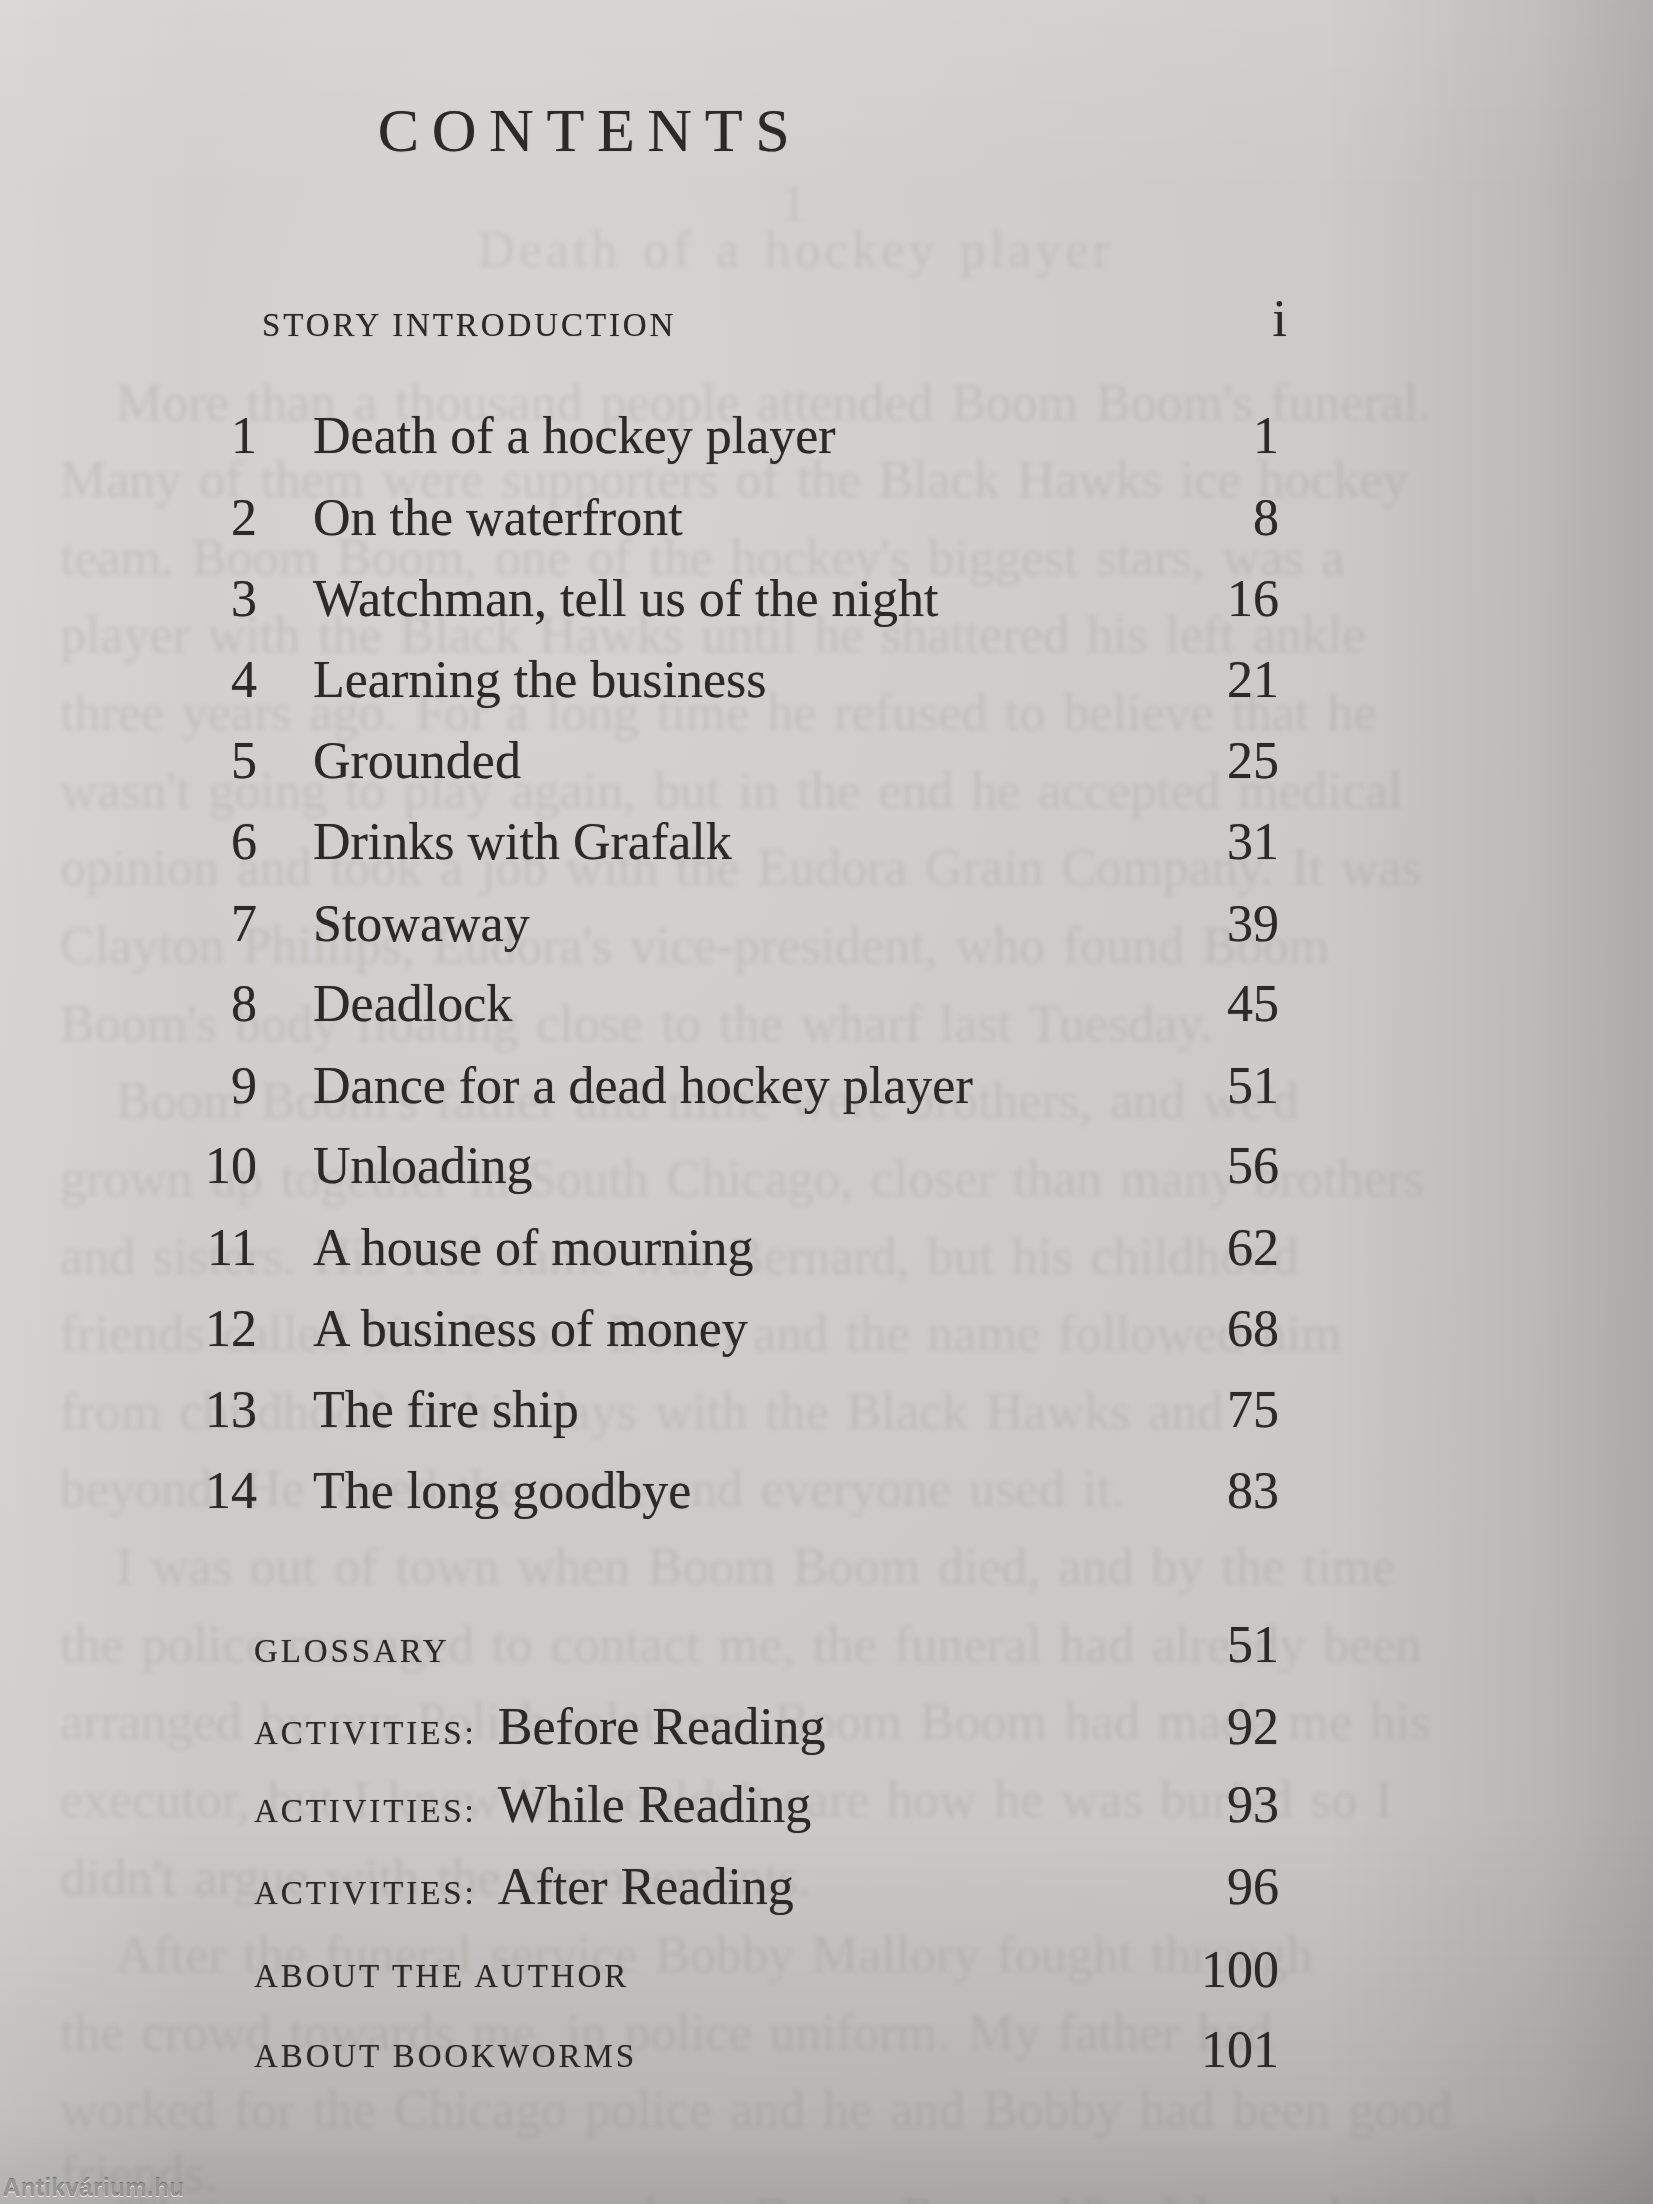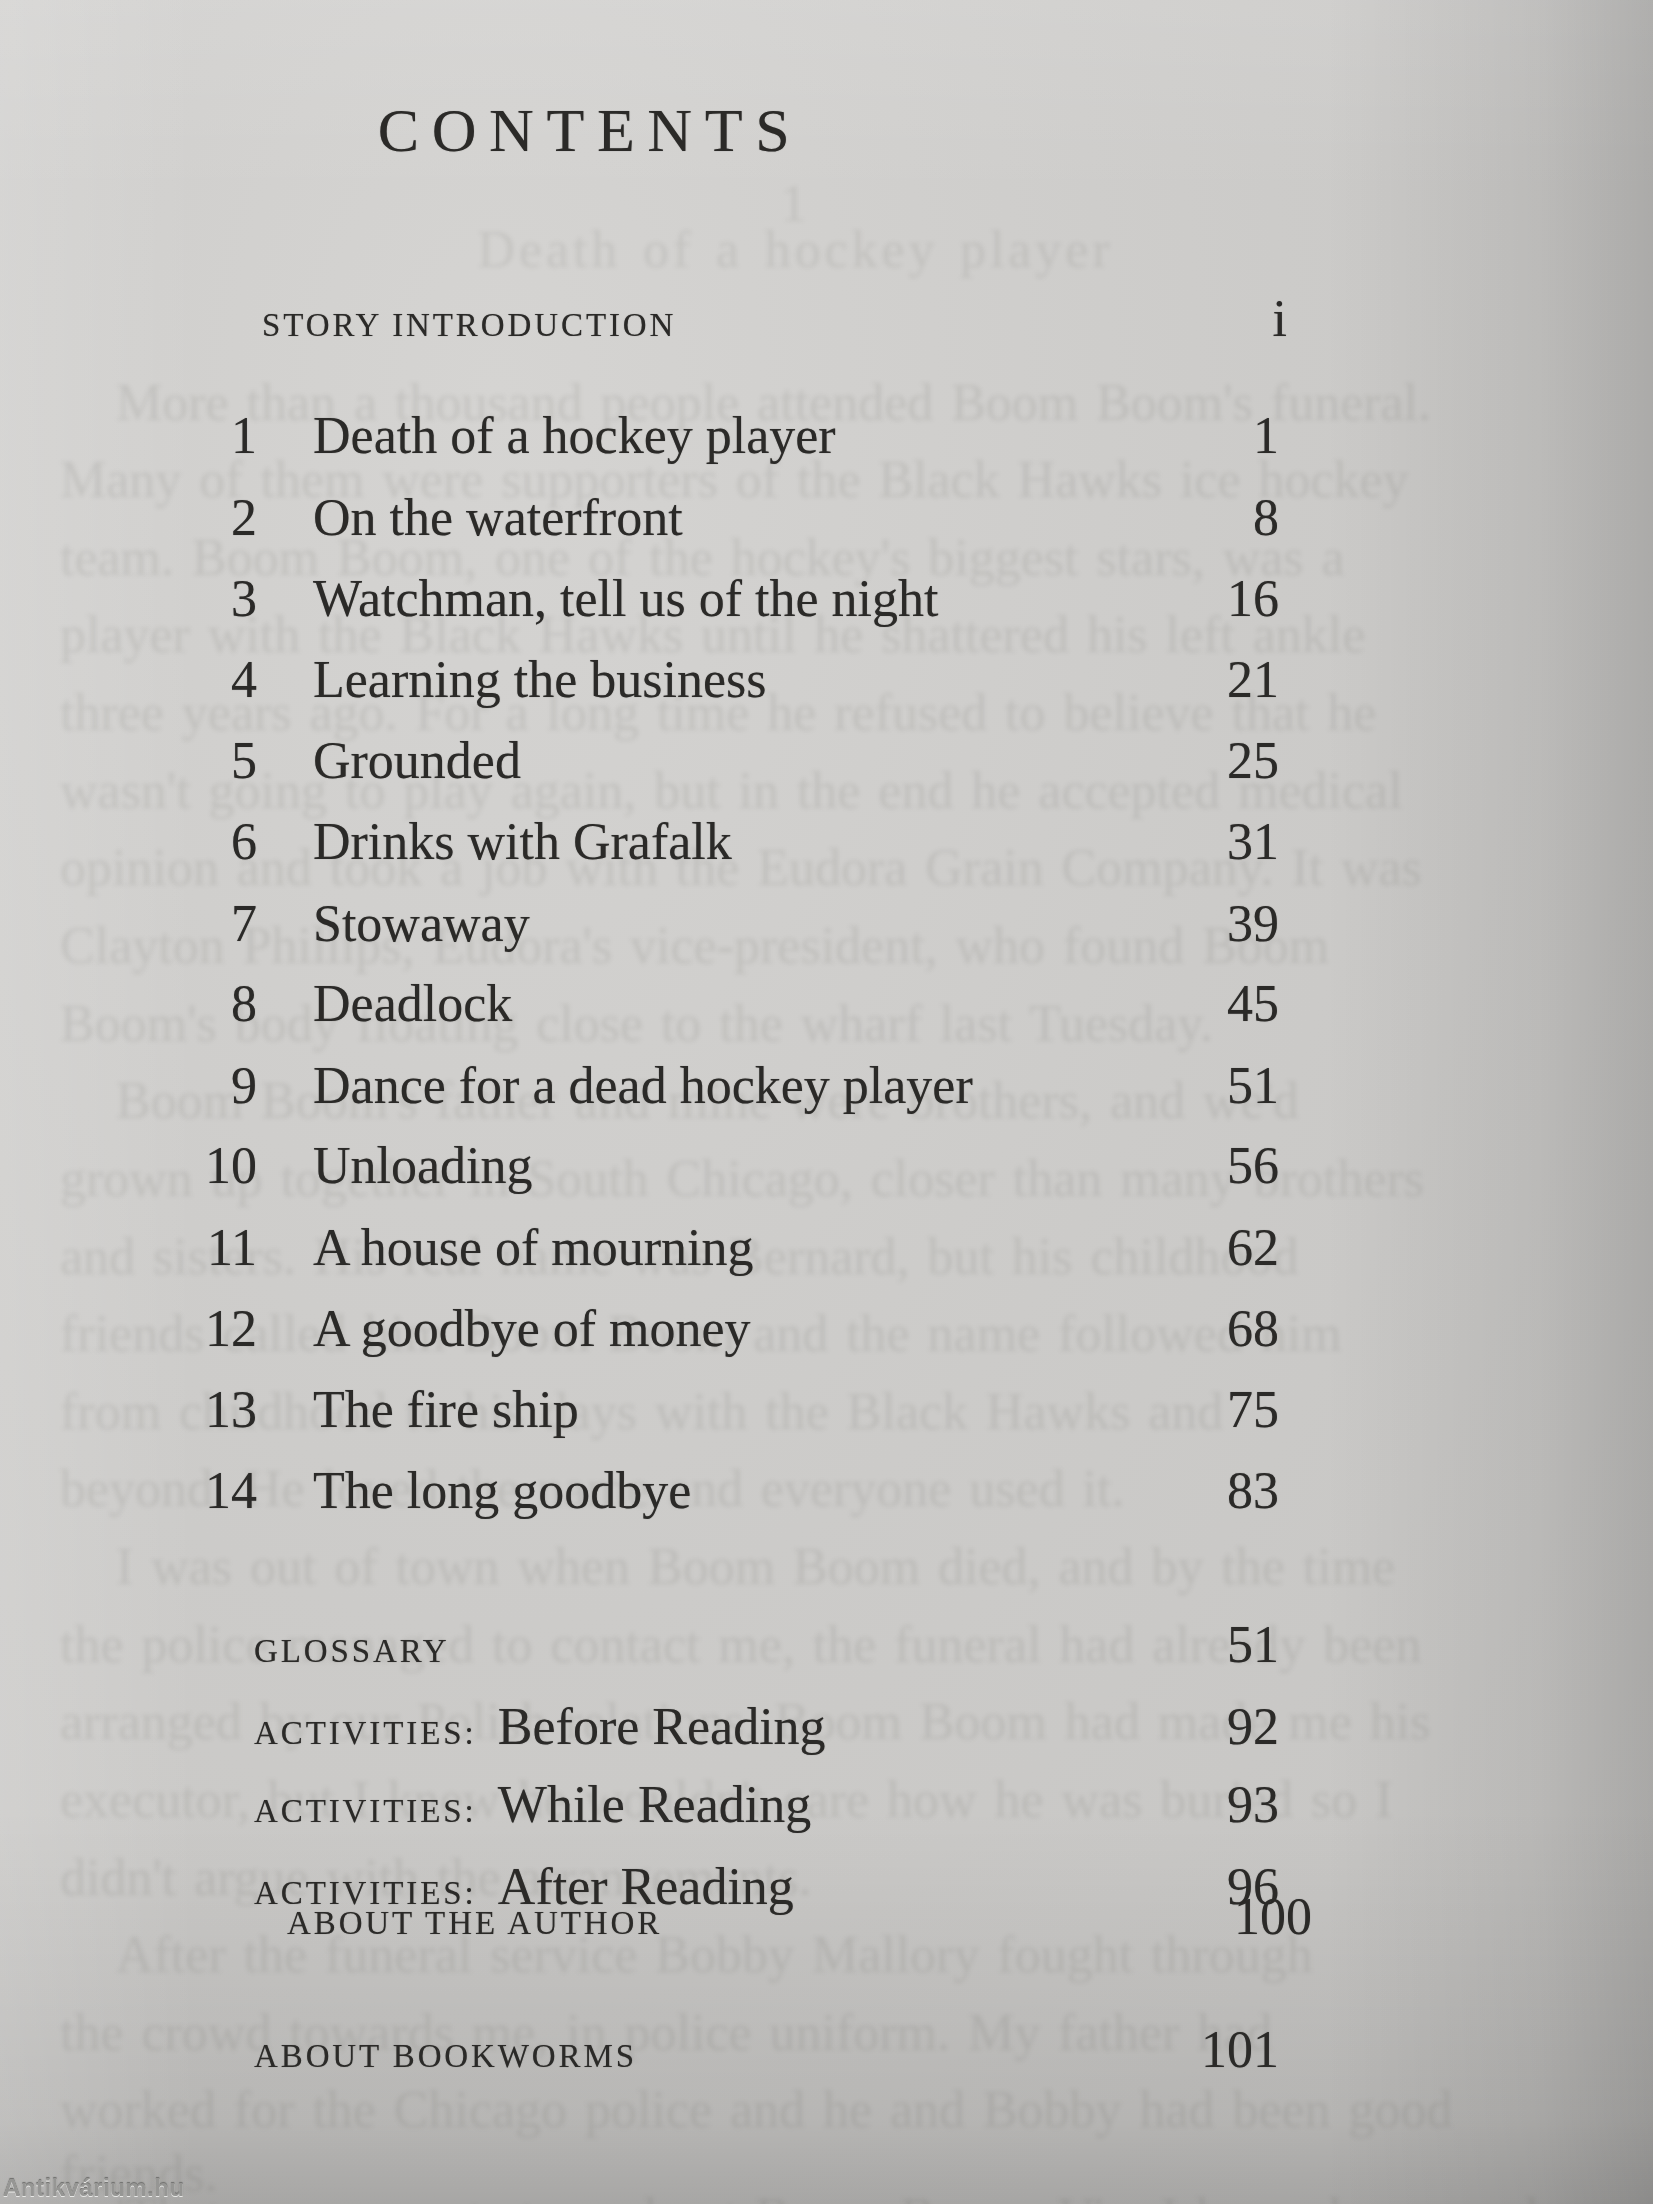--- a/index.html
+++ b/index.html
@@ -145,21 +145,21 @@
           <span class="ch-title">Unloading</span>
           <span class="pagenum">56</span>
         </div>
         <div class="toc-row" style="top: 1221px;">
           <span class="num">11</span>
           <span class="ch-title">A house of mourning</span>
           <span class="pagenum">62</span>
         </div>
         <div class="toc-row" style="top: 1302px;">
           <span class="num">12</span>
-          <span class="ch-title">A goodbye of money</span>
+          <span class="ch-title">A business of money</span>
           <span class="pagenum">68</span>
         </div>
         <div class="toc-row" style="top: 1383px;">
           <span class="num">13</span>
           <span class="ch-title">The fire ship</span>
           <span class="pagenum">75</span>
         </div>
         <div class="toc-row" style="top: 1464px;">
           <span class="num">14</span>
           <span class="ch-title">The long goodbye</span>
@@ -177,21 +177,21 @@
         <div class="toc-row" style="top: 1778px;">
           <span class="caps-label">ACTIVITIES:</span>
           <span class="sec-title">While Reading</span>
           <span class="pagenum">93</span>
         </div>
         <div class="toc-row" style="top: 1860px;">
           <span class="caps-label">ACTIVITIES:</span>
           <span class="sec-title">After Reading</span>
           <span class="pagenum">96</span>
         </div>
-        <div class="toc-row" style="top: 1890px; margin-left: 33px;">
+        <div class="toc-row" style="top: 1943px;">
           <span class="caps-label">ABOUT THE AUTHOR</span>
           <span class="pagenum">100</span>
         </div>
         <div class="toc-row" style="top: 2023px;">
           <span class="caps-label">ABOUT BOOKWORMS</span>
           <span class="pagenum">101</span>
         </div>
       </div>
 
   </div>

